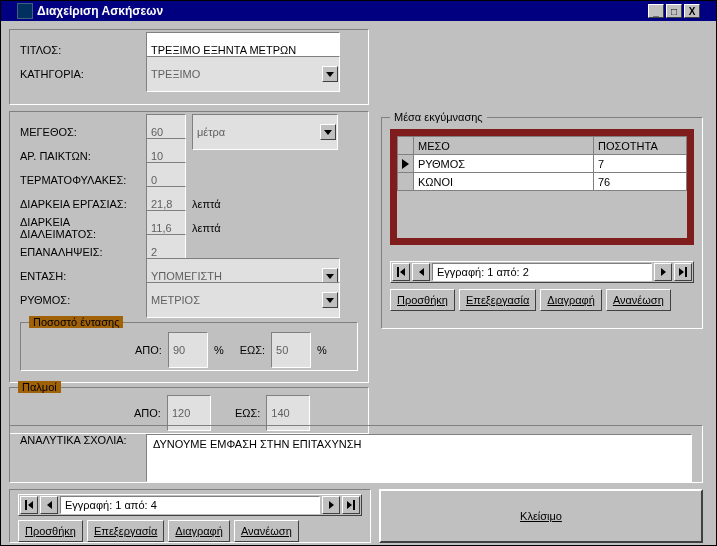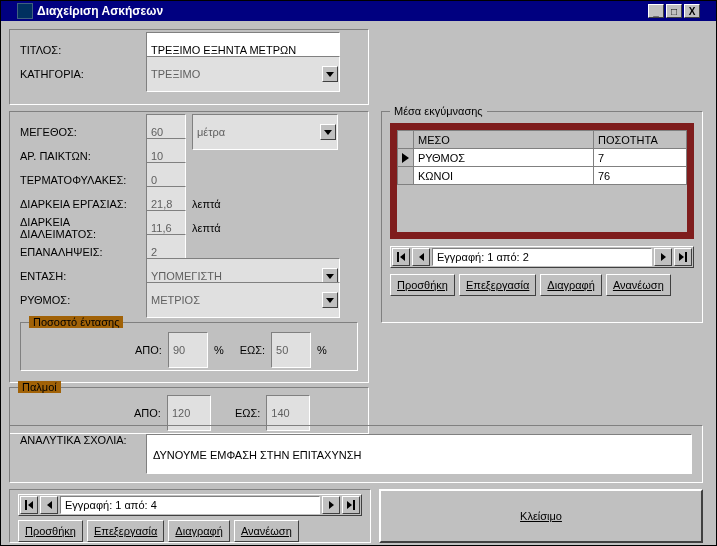--- a/index.html
+++ b/index.html
@@ -43,21 +43,21 @@
   }
   .client { flex:1; position:relative; padding:6px; }
   .panel {
     border: 1px solid;
     border-color: #808080 #fff #fff #808080;
     padding: 8px 10px 10px 10px;
     position: absolute;
   }
   .panel-main-top { left:8px; top:8px; width:360px; height:76px; }
   .panel-main-left { left:8px; top:90px; width:360px; height:272px; }
-  .panel-main-right { left:380px; top:84px; width:322px; height:218px; }
+  .panel-main-right { left:380px; top:90px; width:322px; height:218px; }
   .panel-comments { left:8px; top:404px; width:694px; height:58px; display:flex; gap:8px;}
   .panel-bottom-left { left:8px; top:468px; width:362px; height:54px; padding:4px 8px;}
   .btn-close-big { position:absolute; left:378px; top:468px; width:324px; height:54px;}
 
   .row { display:flex; align-items:center; height:24px; }
   .label { width:126px; color:#000; }
   .row .label2 { width:40px; padding-left:6px; }
   input.text, .select {
     height: 36px;
     border: 1px solid;
@@ -109,21 +109,21 @@
   }
   .grid th { background:#c0c0c0; font-weight:normal;}
   .grid .rowhead { width:16px; background:#c0c0c0; text-align:center; padding:0;}
   .grid-body { flex:1; background:#c0c0c0;}
   
   
   .navbar {
     display:flex; align-items:center; height:22px;
     background:#c0c0c0;
     border:1px solid; border-color:#fff #404040 #404040 #fff;
-    margin-top:7px;
+    margin-top:16px;
   }
   .navbtn, .navbtn2 {
     width:18px; height:18px; background:#c0c0c0;
     border:1px solid; border-color:#fff #404040 #404040 #fff;
     display:flex; align-items:center; justify-content:center; margin:1px;
     cursor:pointer;
   }
   .navtext {
     flex:1; background:#fff; height:18px;
     border:1px solid; border-color:#808080 #fff #fff #808080;
@@ -137,23 +137,23 @@
   .btnrow { display:flex; gap:4px; margin-top:6px; }
   .btn {
     height:22px; padding:0 6px;
     background:#c0c0c0;
     border:1px solid; border-color:#fff #404040 #404040 #fff;
     cursor:pointer; font-family:inherit; font-size:11px;
     text-decoration: underline;
     text-underline-offset: 1px;
   }
   .textarea {
-    flex:1; height:40px; background:#fff;
+    flex:1; height:48px; background:#fff;
     border:1px solid; border-color:#808080 #fff #fff #808080;
-    padding:14px 6px; font-family:inherit; font-size:11px;
+    padding:3px 6px; font-family:inherit; font-size:11px;
   }
   .bigbtn {
     width:100%; height:100%;
     background:#c0c0c0;
     border:2px solid; border-color:#fff #404040 #404040 #fff;
     cursor:pointer; font-family:inherit; font-size:11px;
     text-decoration:underline;
   }
   .pct{ padding:0 6px;}
   .marker{

